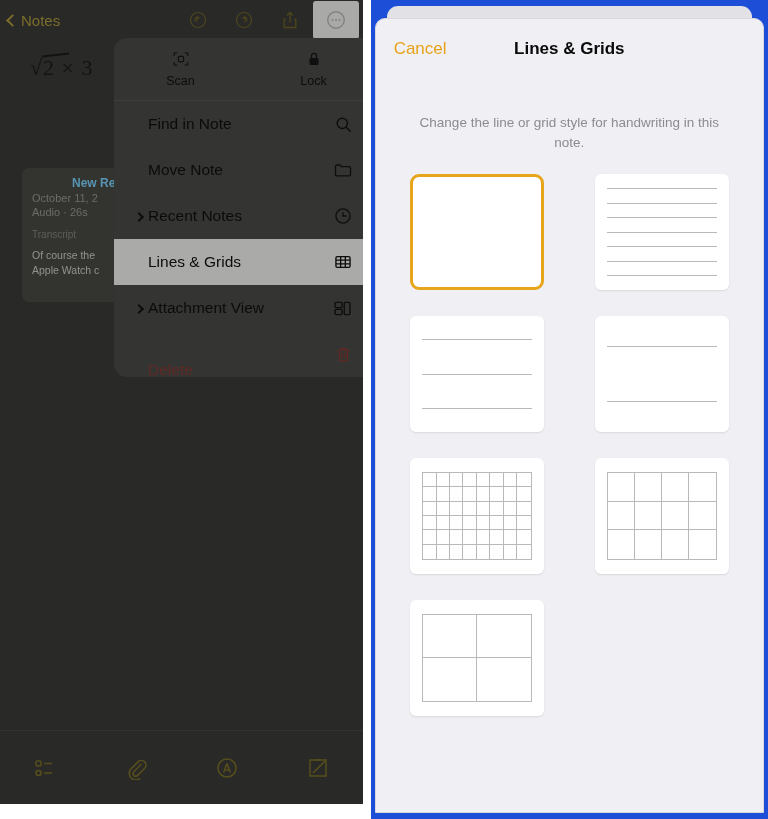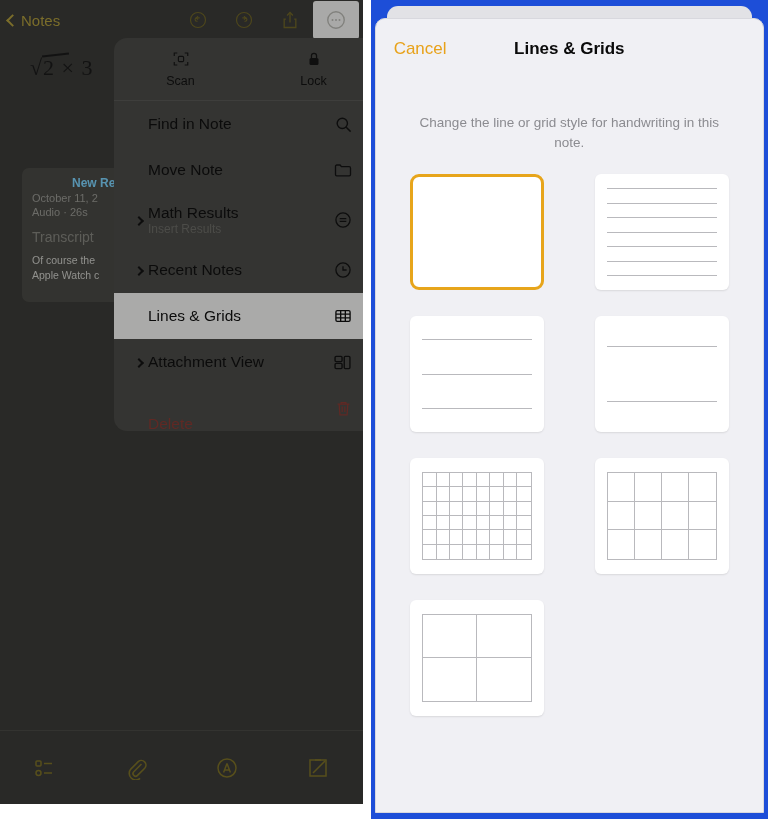--- a/index.html
+++ b/index.html
@@ -53,21 +53,21 @@
 
   
   .note-card {
     position:absolute; left:22px; top:168px; width:118px; height:134px;
     background:#4a4a46; border-radius:7px; padding:8px 8px 0 10px;
     overflow:hidden;
   }
   .nc-title { font-size:12px; font-weight:bold; color:#7dd3fc; white-space:nowrap;padding-left:40px; }
   .nc-date  { font-size:11px; color:#9a9a94; margin-top:2px; white-space:nowrap; }
   .nc-meta  { font-size:11px; color:#9a9a94; margin-top:2px; white-space:nowrap; }
-  .nc-trans { font-size:14px; color:#86867f; margin-top:11px; white-space:nowrap; }
+  .nc-trans { font-size:10px; color:#86867f; margin-top:11px; white-space:nowrap; }
   .nc-body  { font-size:10.5px; color:#cfcfca; margin-top:8px; line-height:1.35; white-space:nowrap; }
 
   
   .ctx-menu {
     position:absolute; left:114px; top:38px; width:266px;
     background:#4b4b48; border-radius:13px 0 0 13px; overflow:hidden;
   }
   .ctx-top-row { display:flex; height:62px; }
   .ctx-top-item {
     flex:1; display:flex; flex-direction:column; align-items:center;
@@ -261,33 +261,20 @@
           <div class="ctx-label-wrap">
             <span class="ctx-label">Move Note</span>
           </div>
           <div class="ctx-icon">
             <svg width="20" height="20" viewBox="0 0 24 24" fill="none" stroke="currentColor" stroke-width="1.6">
                 <path d="M3 7.5a1.5 1.5 0 0 1 1.5-1.5h4l1.6 2H19.5A1.5 1.5 0 0 1 21 9.5v8a1.5 1.5 0 0 1-1.5 1.5h-15A1.5 1.5 0 0 1 3 17.5z"></path>
               </svg>
           </div>
         </div>
 
-        <div class="ctx-row tall">
-          <span class="expand"></span>
-          <div class="ctx-label-wrap">
-            <span class="ctx-label">Math Results</span>
-            <span class="ctx-sub">Insert Results</span>
-          </div>
-          <div class="ctx-icon">
-            <svg width="20" height="20" viewBox="0 0 24 24" fill="none" stroke="currentColor" stroke-width="1.6">
-                <circle cx="12" cy="12" r="8.5"></circle>
-                <path d="M8 10.3h8M8 13.7h8"></path>
-              </svg>
-          </div>
-        </div>
 
         <div class="ctx-row">
           <span class="expand"></span>
           <div class="ctx-label-wrap">
             <span class="ctx-label">Recent Notes</span>
           </div>
           <div class="ctx-icon">
             <svg width="20" height="20" viewBox="0 0 24 24" fill="none" stroke="currentColor" stroke-width="1.6">
                 <circle cx="12" cy="12" r="8.5"></circle>
                 <path d="M12 7.4V12h4.3"></path>

